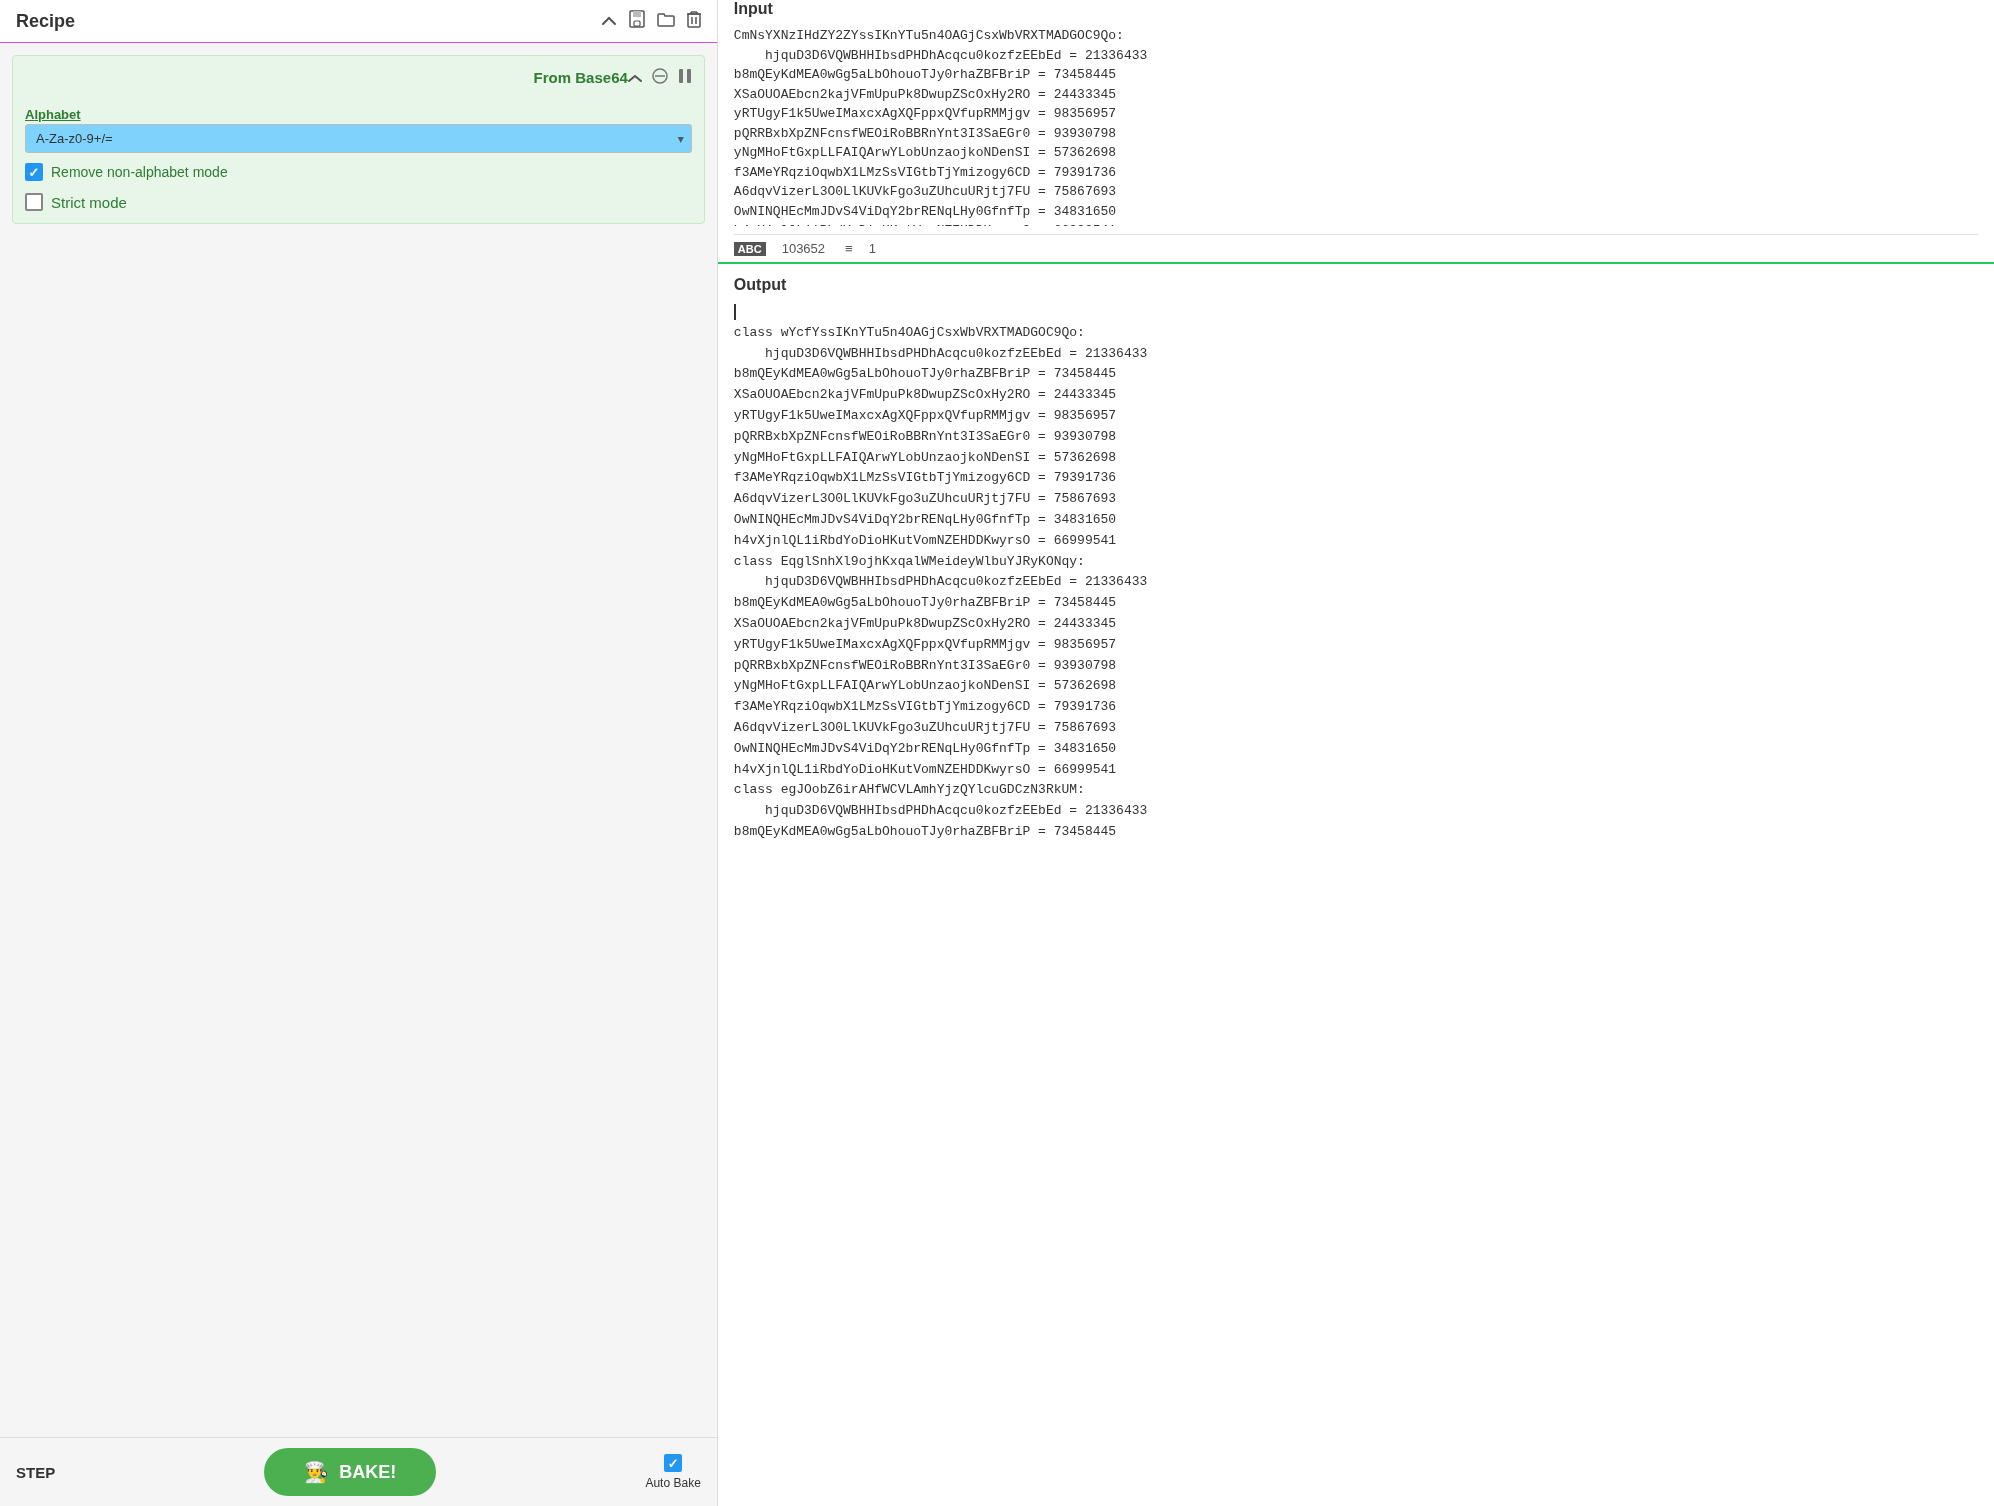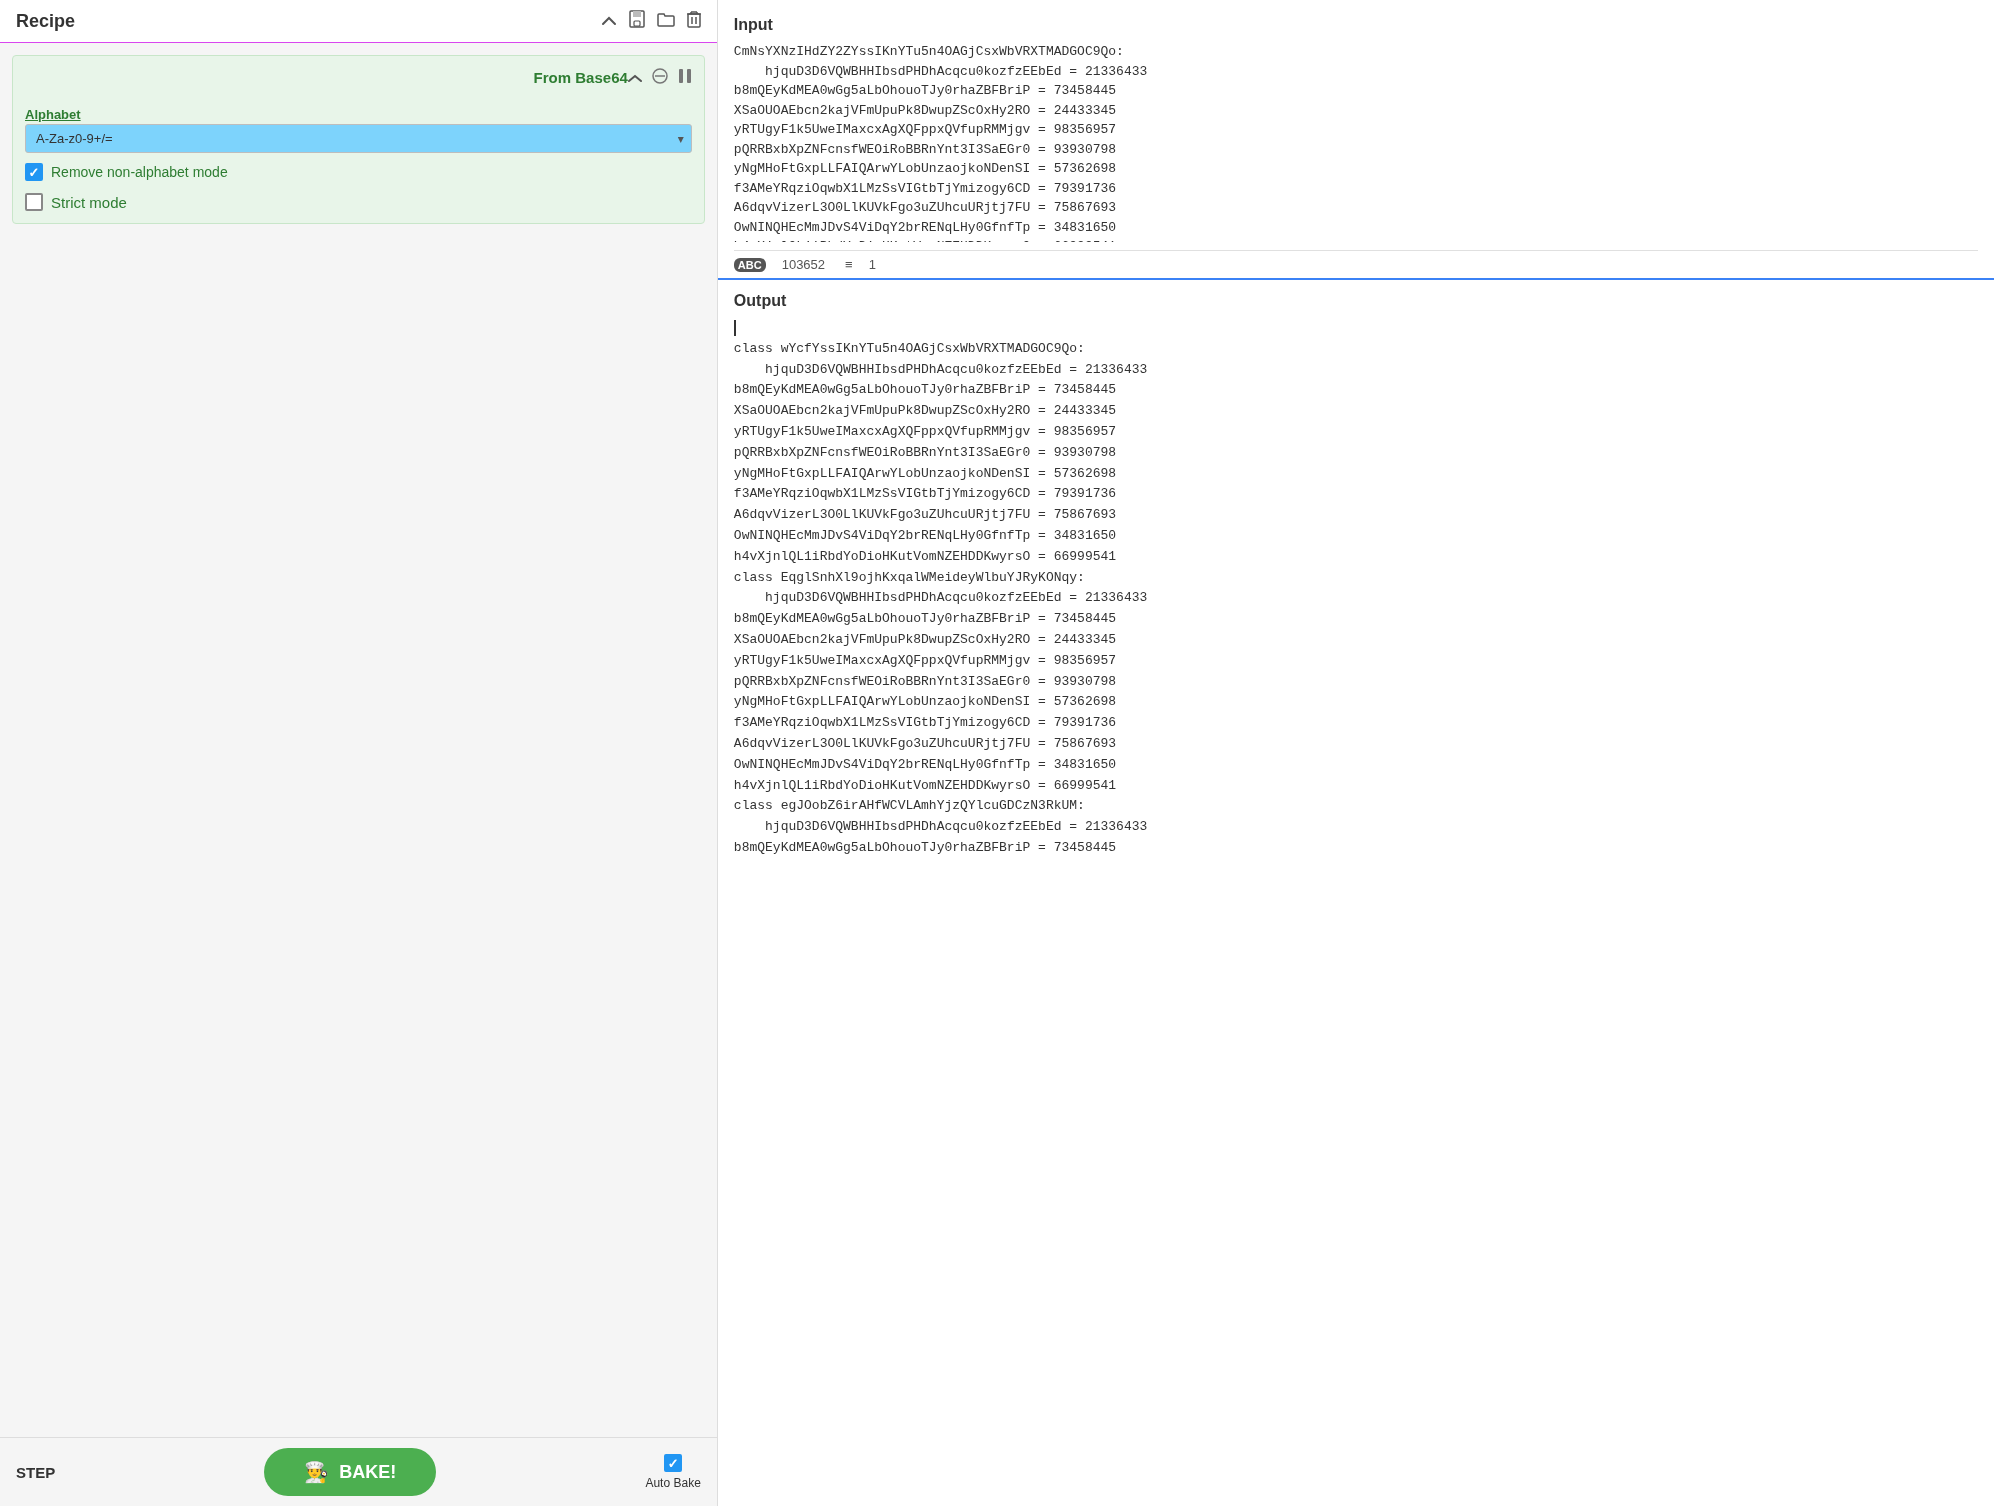--- a/index.html
+++ b/index.html
@@ -241,22 +241,22 @@
 
     
     .right-panel {
       width: 64%;
       display: flex;
       flex-direction: column;
       background: #fff;
     }
 
     .input-section {
-      border-bottom: 2px solid #3b82f6;
-      padding: 16px 16px 0 16px;
+      border-bottom: 2px solid #22c55e;
+      padding: 0 16px 0 16px;
     }
 
     .section-title {
       font-size: 16px;
       font-weight: bold;
       color: #333;
       margin-bottom: 8px;
     }
 
     .input-text {
@@ -431,21 +431,21 @@
 pQRRBxbXpZNFcnsfWEOiRoBBRnYnt3I3SaEGr0 = 93930798
 yNgMHoFtGxpLLFAIQArwYLobUnzaojkoNDenSI = 57362698
 f3AMeYRqziOqwbX1LMzSsVIGtbTjYmizogy6CD = 79391736
 A6dqvVizerL3O0LlKUVkFgo3uZUhcuURjtj7FU = 75867693
 OwNINQHEcMmJDvS4ViDqY2brRENqLHy0GfnfTp = 34831650
 h4vXjnlQL1iRbdYoDioHKutVomNZEHDDKwyrsO = 66999541
 class egJOobZ6irAHfWCVLAmhYjzQYlcuGDCzN3RkUM:
     hjquD3D6VQWBHHIbsdPHDhAcqcu0kozfzEEbEd = 21336433
 b8mQEyKdMEA0wGg5aLbOhouoTJy0rhaZBFBriP = 73458445</div>
     <div class="input-stats-bar">
-      <span style="font-size:11px;background:#555;color:#fff;padding:1px 4px;border-radius:6px;font-weight:bold;">ABC</span>
+      <span style="font-size:11px;background:#555;color:#fff;padding:1px 4px;border-radius:0;font-weight:bold;">ABC</span>
       <span>103652</span>
       <span style="margin-left:4px;">≡</span>
       <span>1</span>
     </div>
   </div>
 
   <div class="output-section">
     <div class="section-title">Output</div>
     <div class="output-text"><span class="cursor-line"></span>
 class wYcfYssIKnYTu5n4OAGjCsxWbVRXTMADGOC9Qo:

